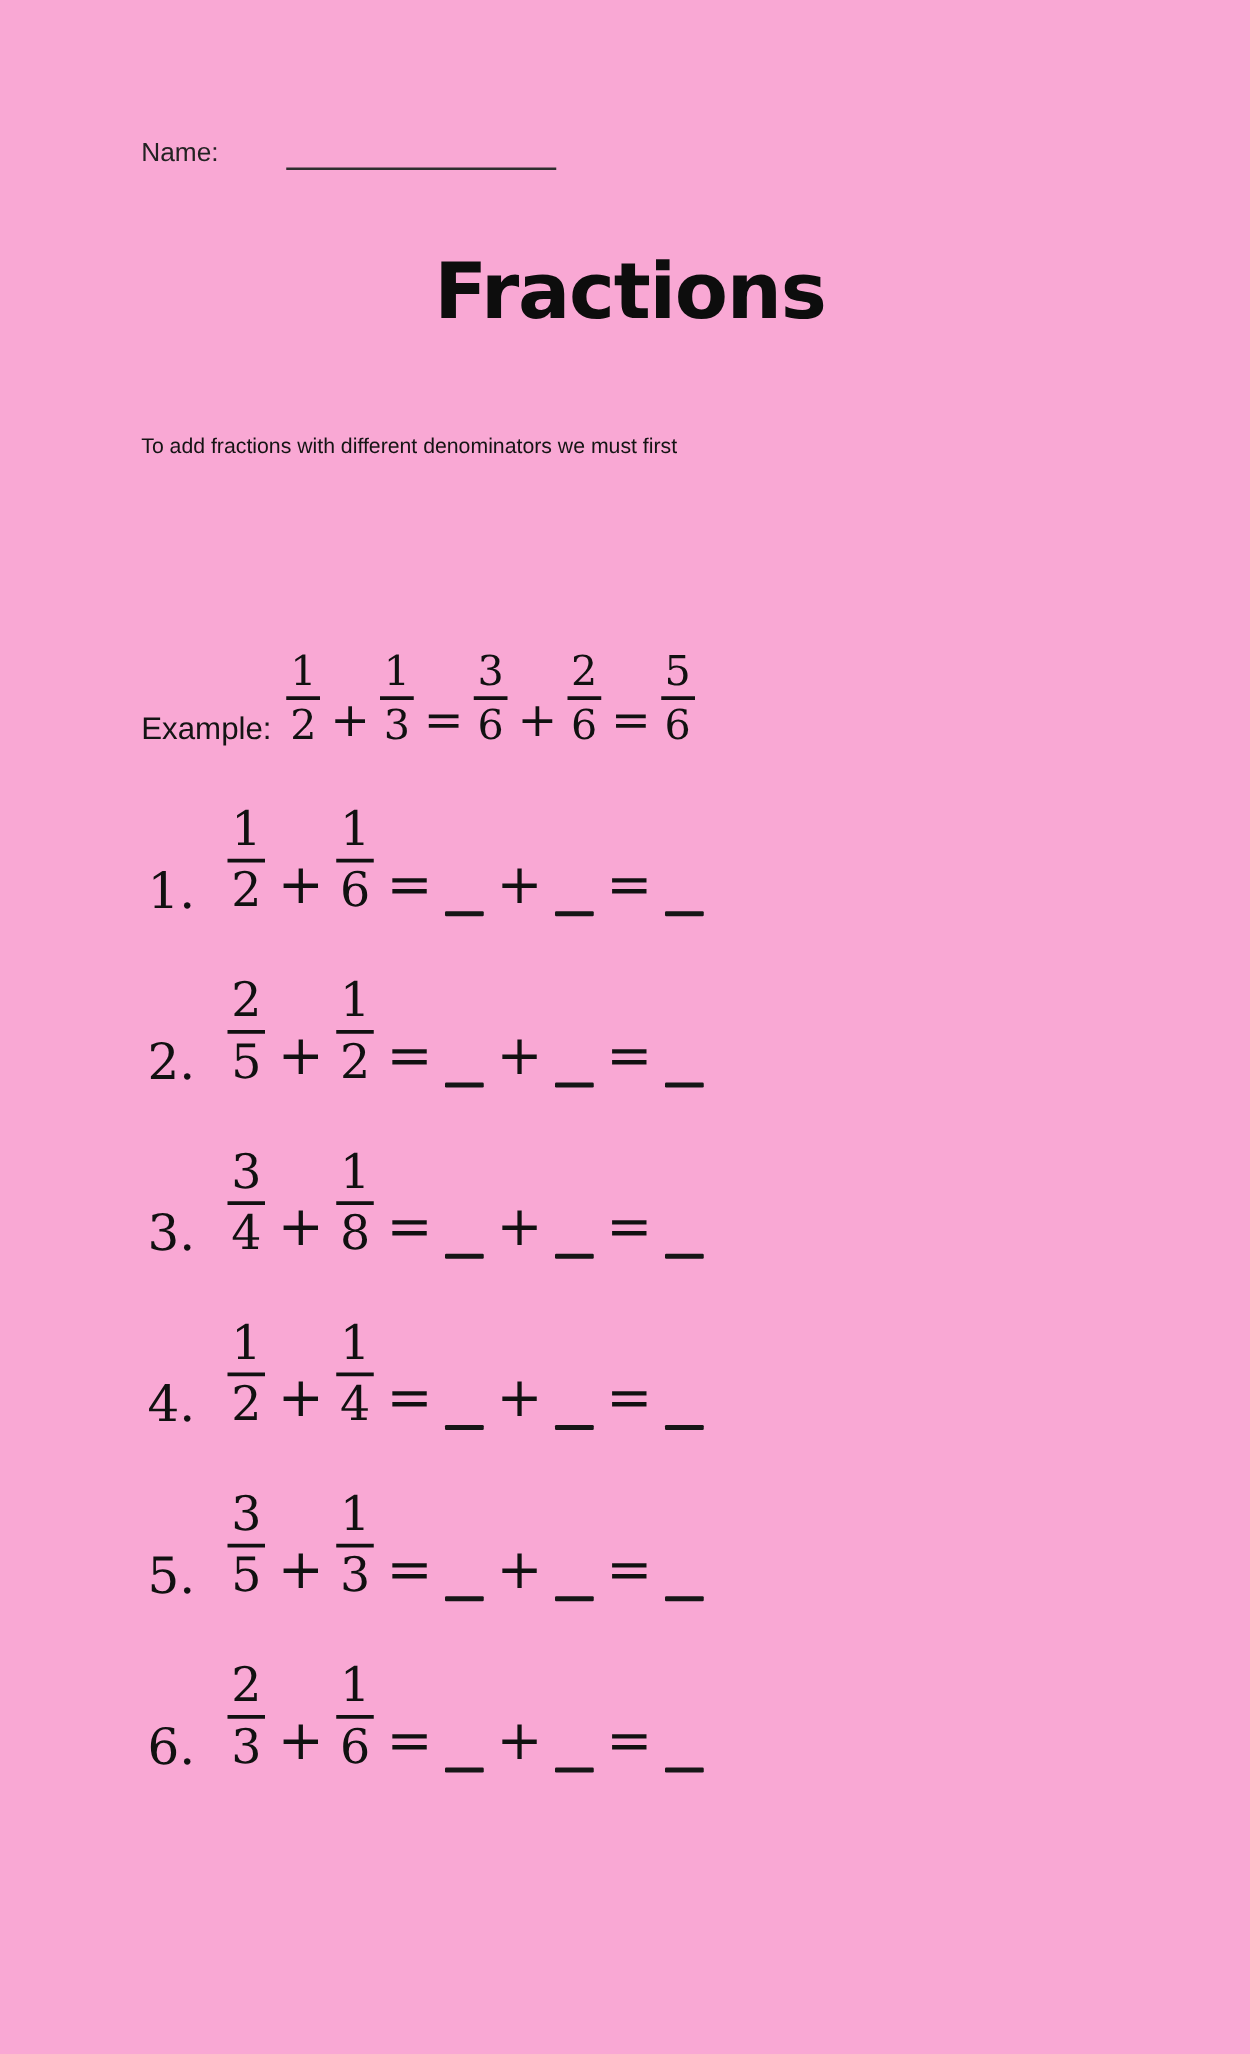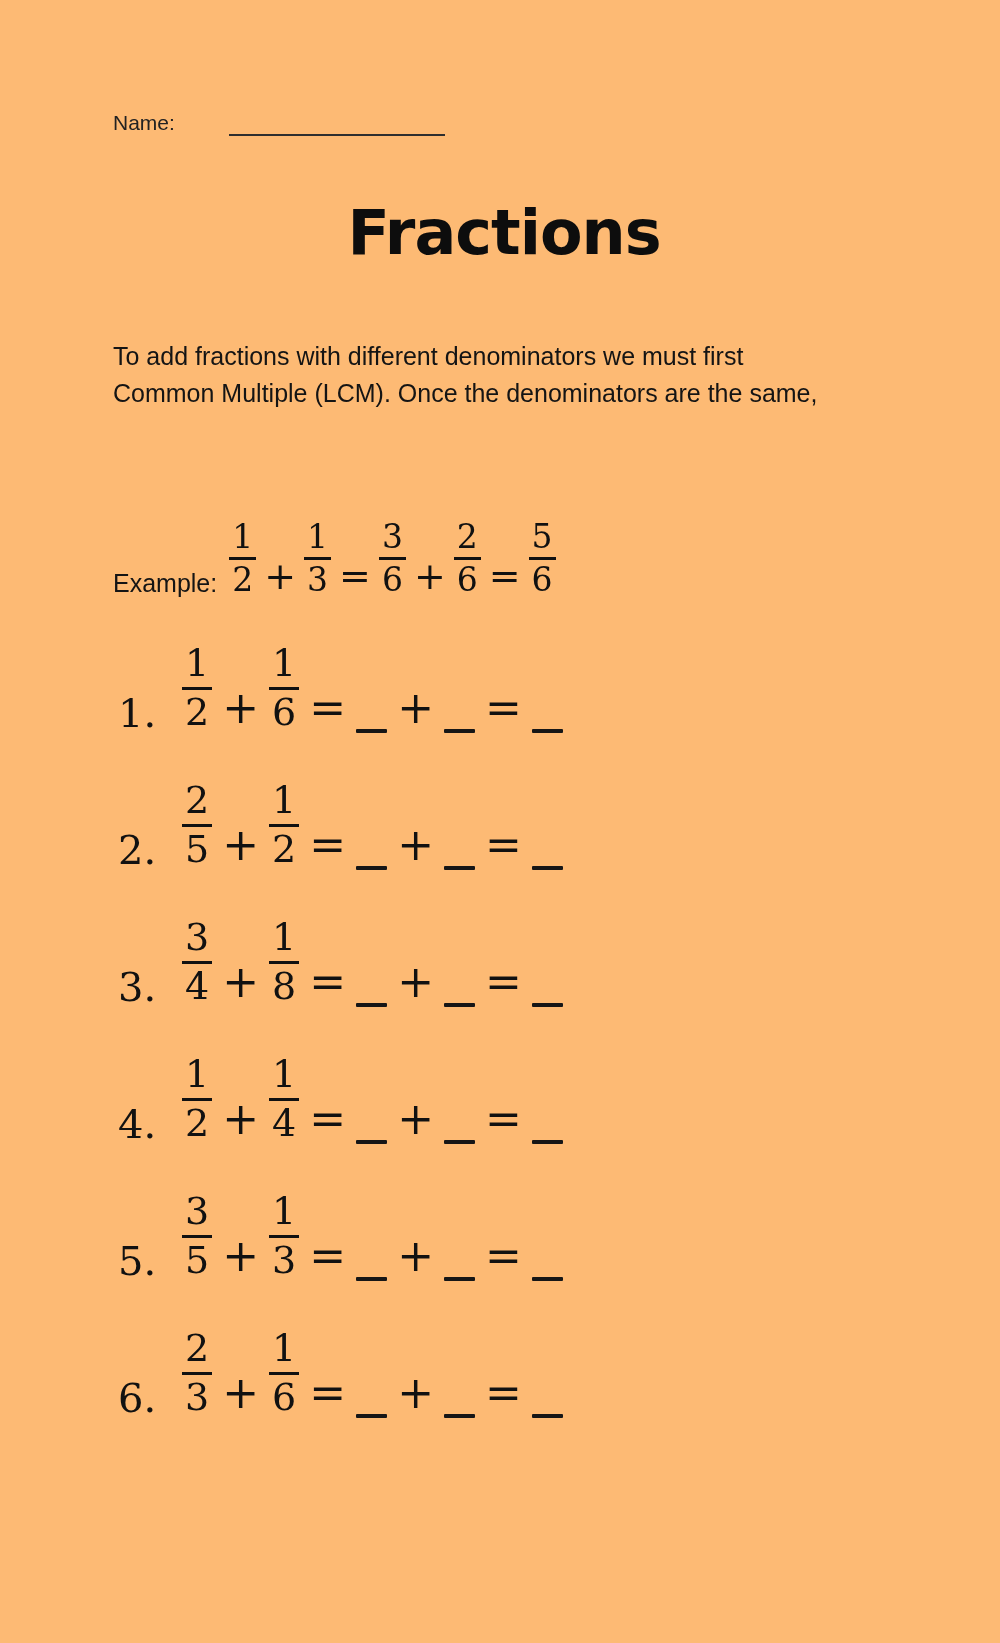--- a/index.html
+++ b/index.html
@@ -1,36 +1,36 @@
 <!DOCTYPE html>
 <html><head>
 <meta charset="utf-8">
 <style>
   html,body{margin:0;padding:0;background:#ffffff;}
   #page{
-    position:relative;width:1000px;height:1643px;background:#fdba74;overflow:hidden;
+    position:relative;width:1000px;height:1643px;background:#f9a8d4;overflow:hidden;
     font-family:"Liberation Sans",sans-serif;color:#1b1b1b;
   }
   
   .name-row{position:absolute;left:113px;top:110px;display:flex;align-items:flex-end;}
   .name-label{font-size:21px;line-height:26px;color:#222;}
   .name-line{width:216px;height:24px;border-bottom:2px solid #2e2e2e;margin-left:54px;}
   
   .title{
     position:absolute;left:4px;top:194px;width:100%;text-align:center;
     font-family:"DejaVu Sans",sans-serif;font-weight:bold;font-size:62px;line-height:78px;
     letter-spacing:-1px;color:#0d0d0d;
   }
   .subtitle{
     position:absolute;left:0;top:292px;width:100%;text-align:center;
     font-family:"DejaVu Sans",sans-serif;font-size:29px;line-height:34px;
     letter-spacing:1px;color:#3d3d3d;
   }
   
-  .intro{position:absolute;left:113px;top:338px;font-size:25px;line-height:37px;color:#141414;}
+  .intro{position:absolute;left:113px;top:338px;font-size:17px;line-height:37px;color:#141414;}
   .intro div{white-space:nowrap;}
   
   .mathrow{
     position:absolute;left:113px;display:flex;align-items:flex-end;gap:10px;
     font-family:"DejaVu Serif",serif;color:#111;
   }
   .frac{display:inline-flex;flex-direction:column;align-items:center;}
   .frac .fn,.frac .fd{padding:0 3px;font-size:38px;line-height:1.05;}
   .frac .fbar{align-self:stretch;height:0;border-top:3px solid #111;margin:3px 0;}
   .op{font-size:44px;line-height:1;transform:translateY(-3px);}
@@ -53,21 +53,20 @@
 
   <div class="name-row">
     <span class="name-label">Name:</span>
     <span class="name-line"></span>
   </div>
 
   <div class="title">Fractions</div>
 
   <div class="intro">
     <div>To add fractions with different denominators we must first</div>
-    <div>Common Multiple (LCM). Once the denominators are the same,</div>
   </div>
 
   <div class="mathrow example">
     <span class="exlabel">Example:</span>
     <span class="frac">
       <span class="fn">1</span>
       <span class="fbar"></span>
       <span class="fd">2</span>
     </span>
     <span class="op">+</span>

